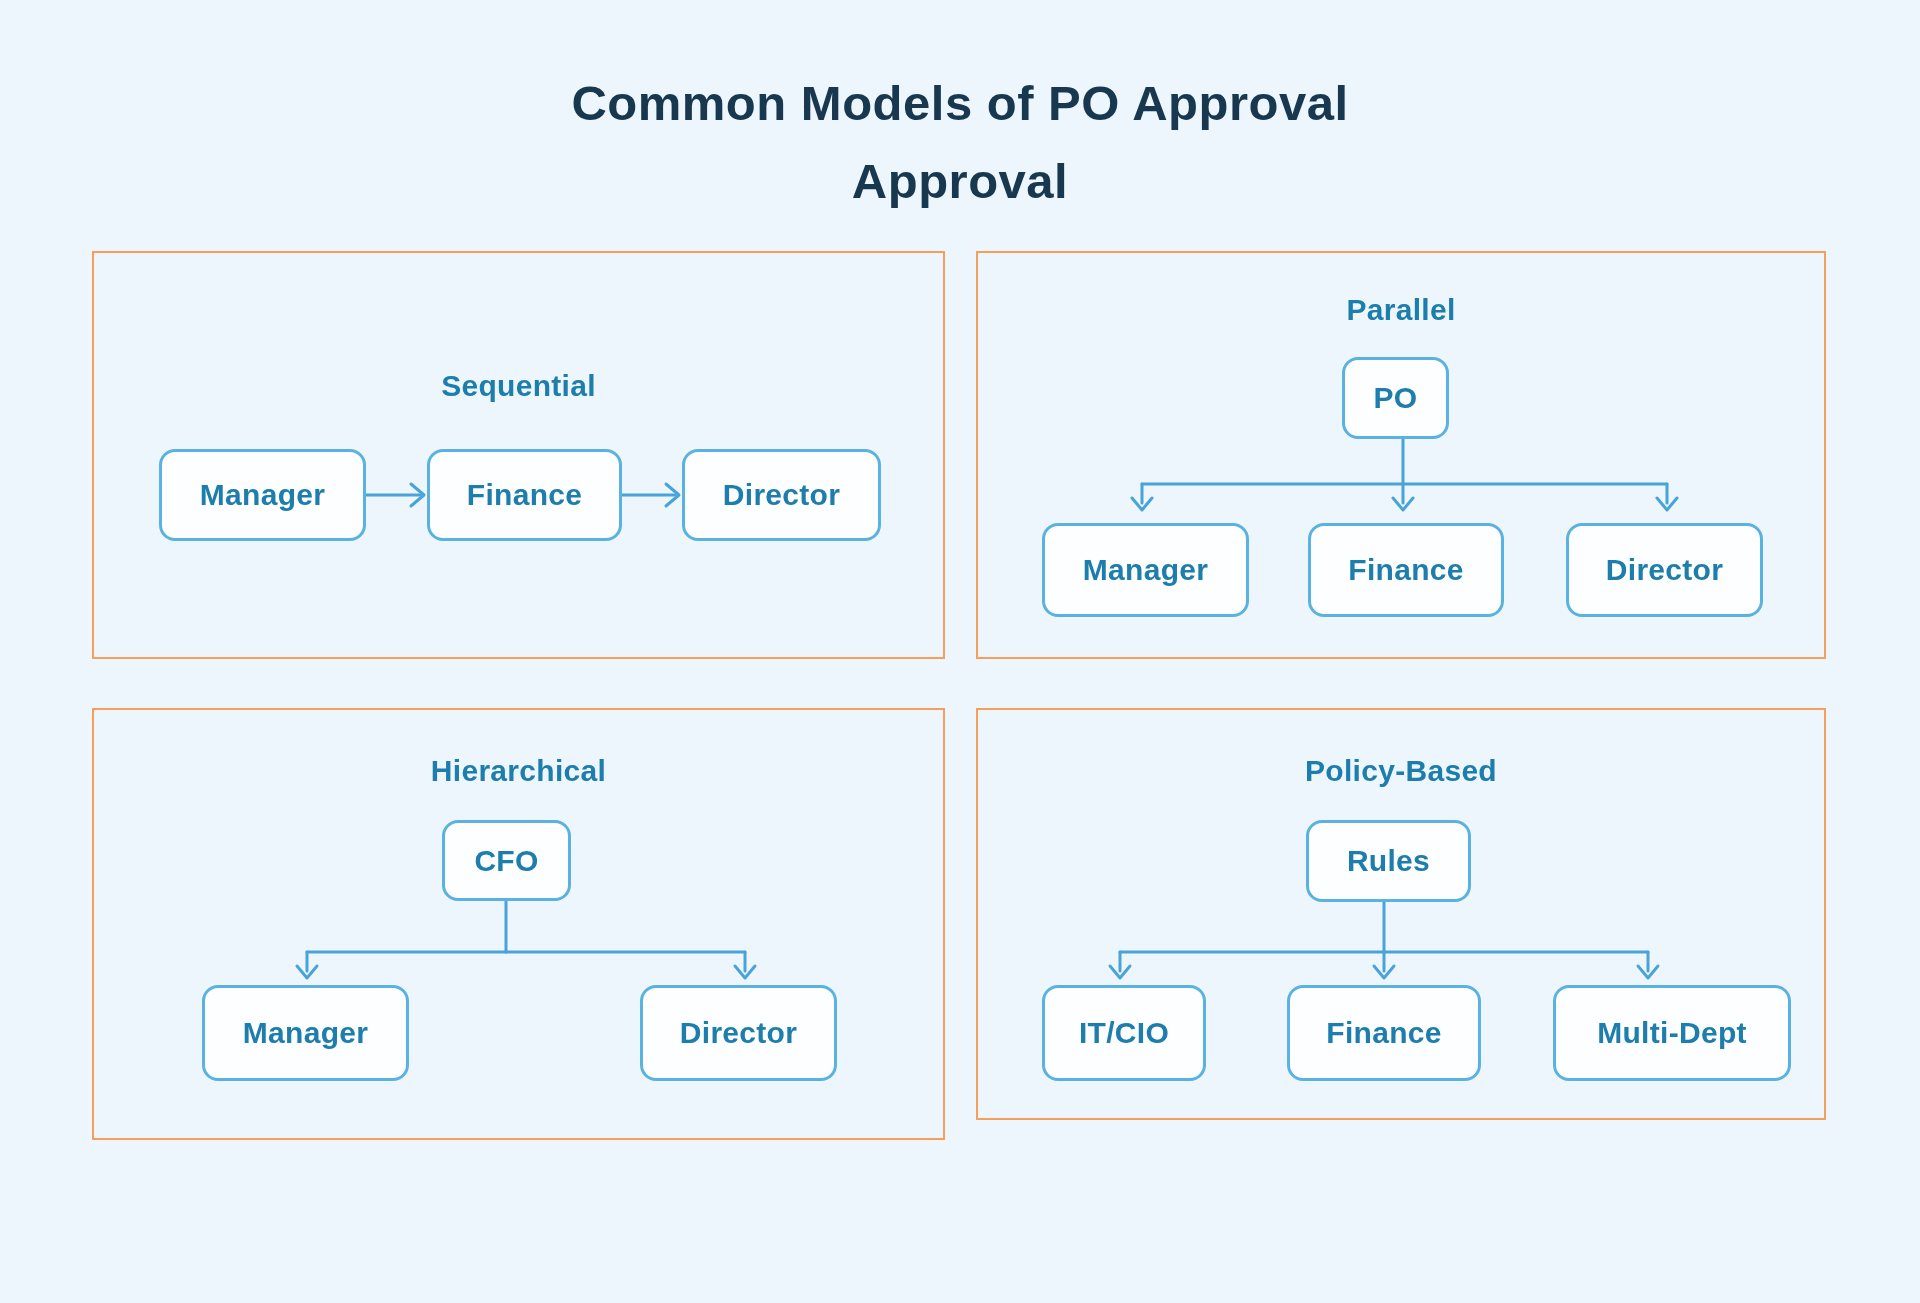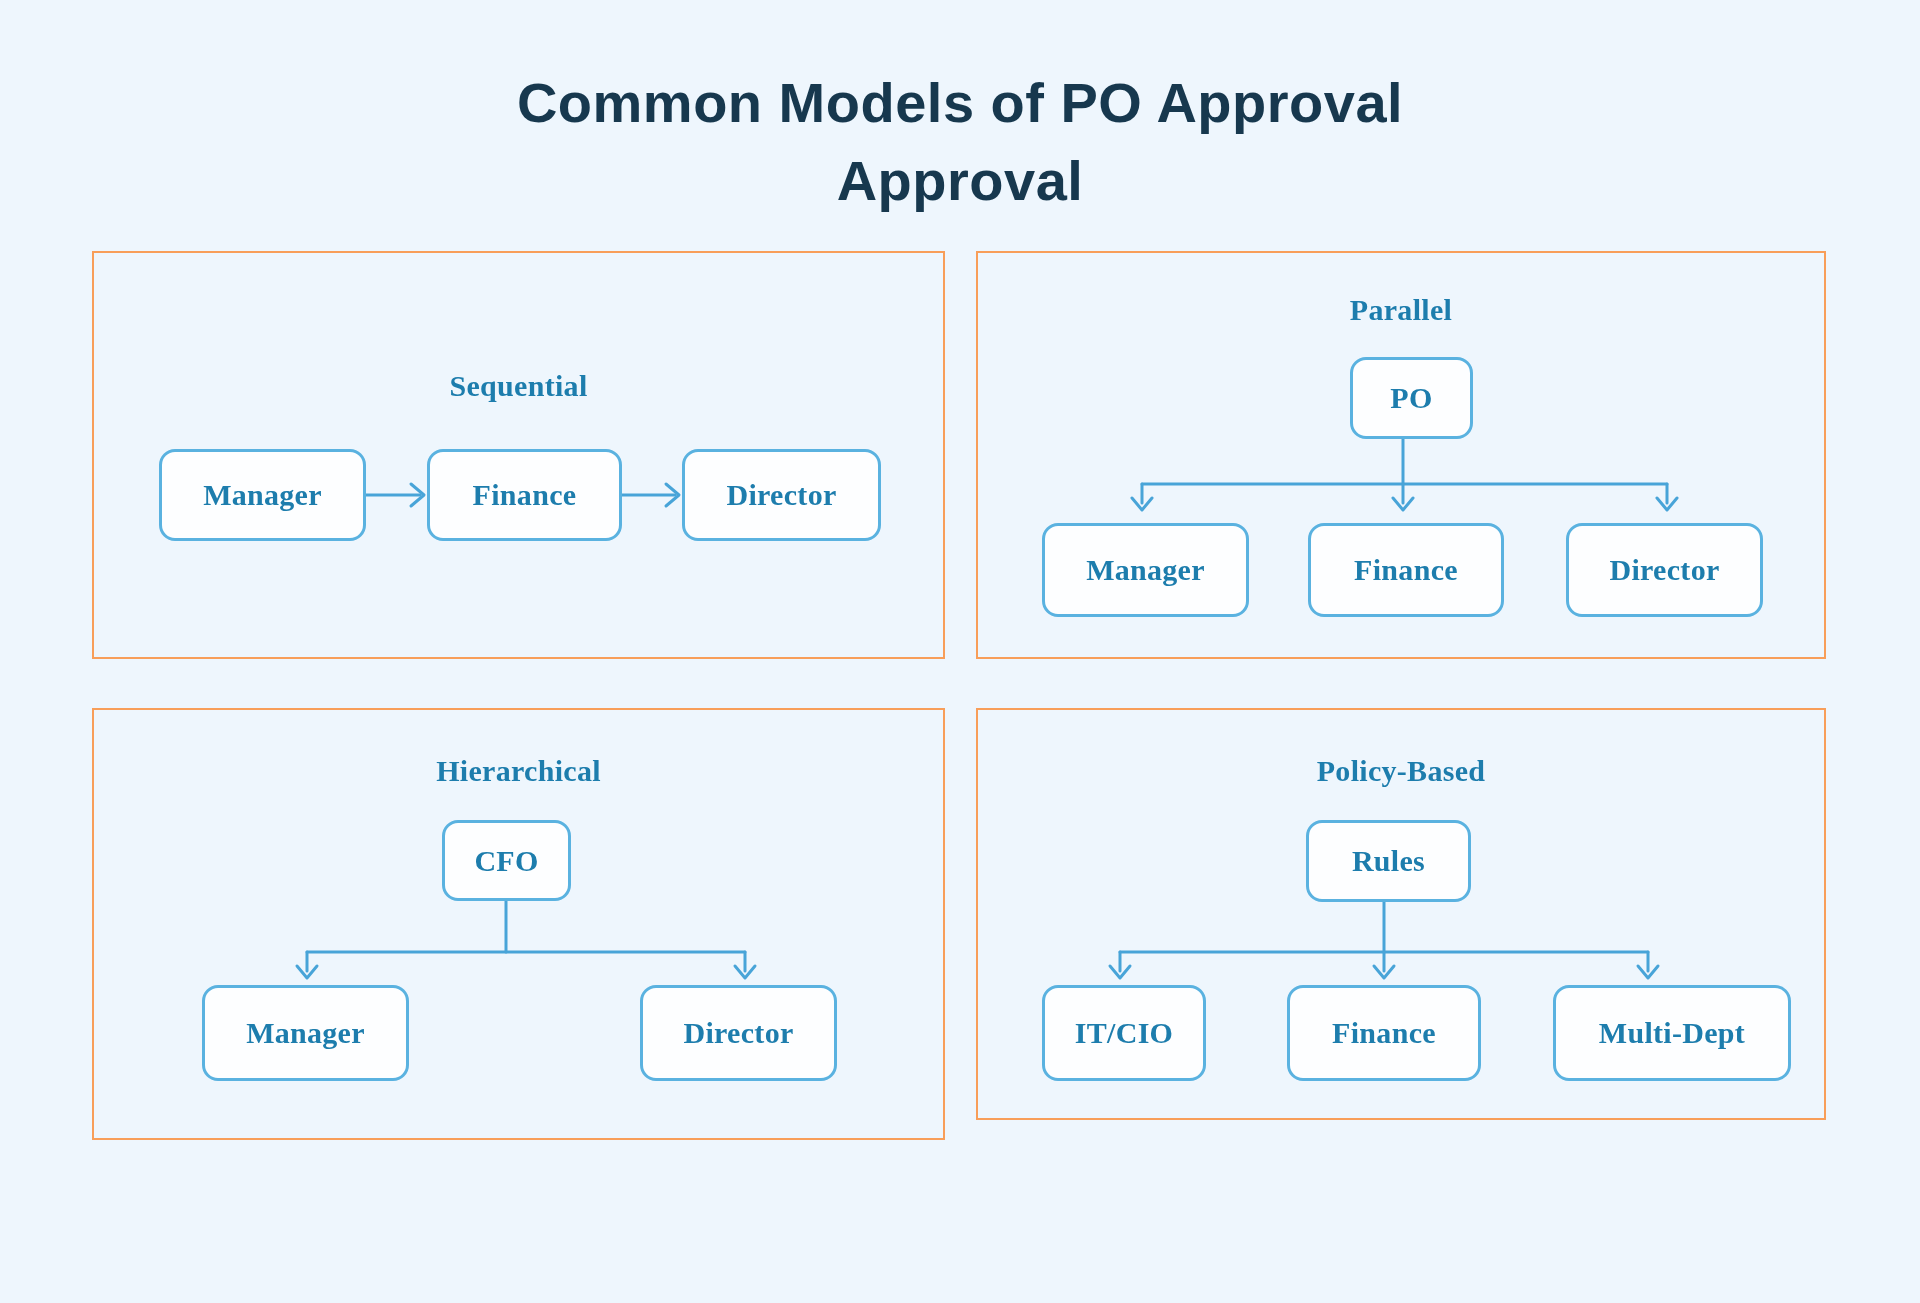--- a/index.html
+++ b/index.html
@@ -13,26 +13,26 @@
     --main-title:#17384e;
   }
   html,body{margin:0;padding:0;background:var(--background);}
   .stage{
     position:relative;width:1920px;height:1303px;overflow:hidden;
     background:var(--background);
     font-family:"Liberation Sans", sans-serif;
   }
   .main-title{
     position:absolute;top:64px;left:0;width:100%;
-    text-align:center;font-size:56px;font-weight:bold;
+    text-align:center;font-size:49px;font-weight:bold;
     color:var(--main-title);line-height:78px;letter-spacing:0.5px;
   }
   .panel{
     position:absolute;border:2px solid var(--panel-border);
-    box-sizing:border-box;background:var(--background);font-family:Liberation Serif, serif;
+    box-sizing:border-box;background:var(--background);
   }
   .panel-title{
     position:absolute;left:0;width:100%;text-align:center;
     font-size:30px;font-weight:bold;color:var(--panel-title);
     letter-spacing:0.3px;
   }
   .node{
     position:absolute;box-sizing:border-box;
     background:var(--node-fill);
     border:3px solid var(--node-border);
@@ -80,21 +80,21 @@
     <svg class="connectors" width="850" height="408">
       <path d="M425 186 L425 231"></path>
       <path d="M164 231 L689 231"></path>
       <path d="M164 231 L164 250"></path>
       <path d="M154 245 L164 257 L174 245"></path>
       <path d="M425 231 L425 250"></path>
       <path d="M415 245 L425 257 L435 245"></path>
       <path d="M689 231 L689 250"></path>
       <path d="M679 245 L689 257 L699 245"></path>
     </svg>
-    <div class="node" style="left:372px;top:104px;width:123px;height:82px">PO</div>
+    <div class="node" style="left:364px;top:104px;width:107px;height:82px">PO</div>
     <div class="node" style="left:64px;top:270px;width:207px;height:94px">Manager</div>
     <div class="node" style="left:330px;top:270px;width:196px;height:94px">Finance</div>
     <div class="node" style="left:588px;top:270px;width:197px;height:94px">Director</div>
   </div>
 
   <div class="panel" id="panel-hierarchical">
     <div class="panel-title" style="top:44px">Hierarchical</div>
     <svg class="connectors" width="853" height="412">
       <path d="M412 191 L412 242"></path>
       <path d="M213 242 L651 242"></path>

